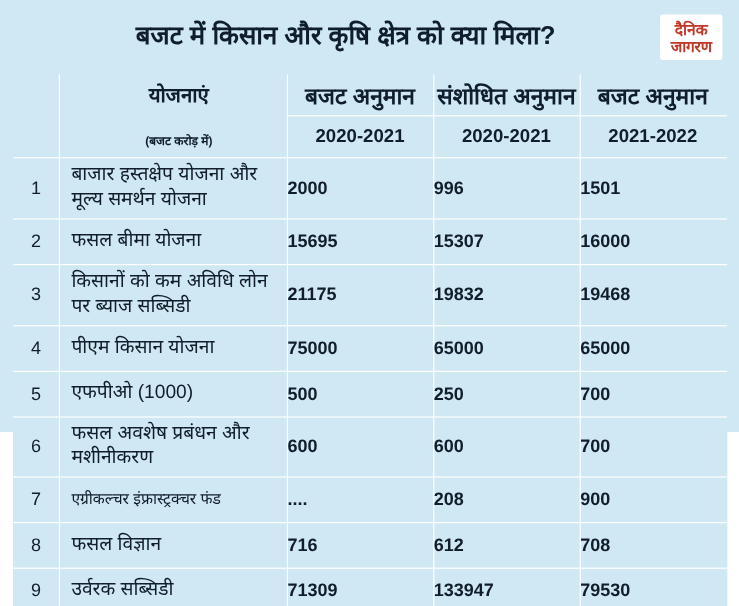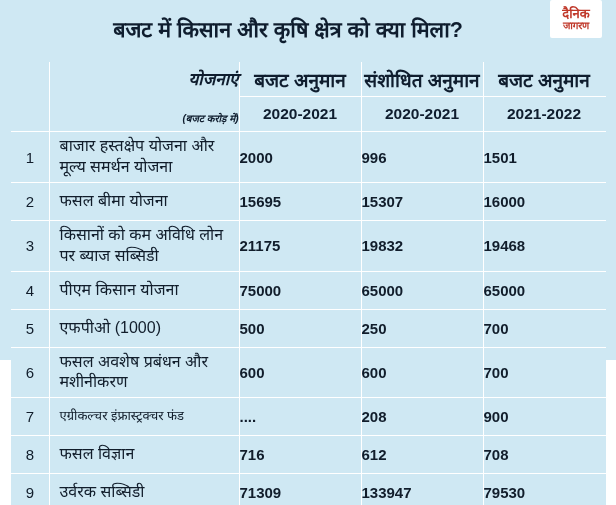--- a/index.html
+++ b/index.html
@@ -36,38 +36,38 @@
     font-weight: bold;
     color: #0f1d2e;
     text-align: center;
     letter-spacing: 0px;
     line-height: 1.2;
     padding-right: 40px;
   }
   .logo {
     position: absolute;
     right: 14px;
-    top: 0;
+    top: 12px;
     width: 52px;
     height: 38px;
     background: #ffffff;
     border-radius: 2px;
     display: flex;
     flex-direction: column;
     align-items: center;
     justify-content: center;
     line-height: 1;
   }
   .logo-top {
     font-size: 13px;
     font-weight: bold;
     color: #c0392b;
   }
   .logo-bottom {
-    font-size: 10px;
+    font-size: 13px;
     font-weight: bold;
     color: #c0392b;
     margin-top: 1px;
     letter-spacing: -0.2px;
   }
   
   table.budget {
     width: 594px;
     margin: 0 auto;
     border-collapse: collapse;
@@ -90,28 +90,27 @@
     color: #0f1d2e;
     font-weight: bold;
     vertical-align: middle;
   }
   .th-blank {
     background: #cfe8f3;
     border-left: 1px solid #cfe8f3 !important;
     border-top: 1px solid #cfe8f3 !important;
   }
   .th-scheme {
-    text-align: right;
+    text-align: center;
     padding: 6px 0 6px 10px !important;
     font-size: 17px;
     line-height: 1.35;
     background: #cfe8f3;
     border-top: 1px solid #cfe8f3 !important;
     border-left: 1px solid #cfe8f3 !important;
-    font-style: italic;
   }
   .th-scheme .sub {
     font-size: 10px;
     font-weight: bold;
     display: block;
     margin-top: 20px;
   }
   .th-year-top {
     font-size: 19px;
     height: 29px;

